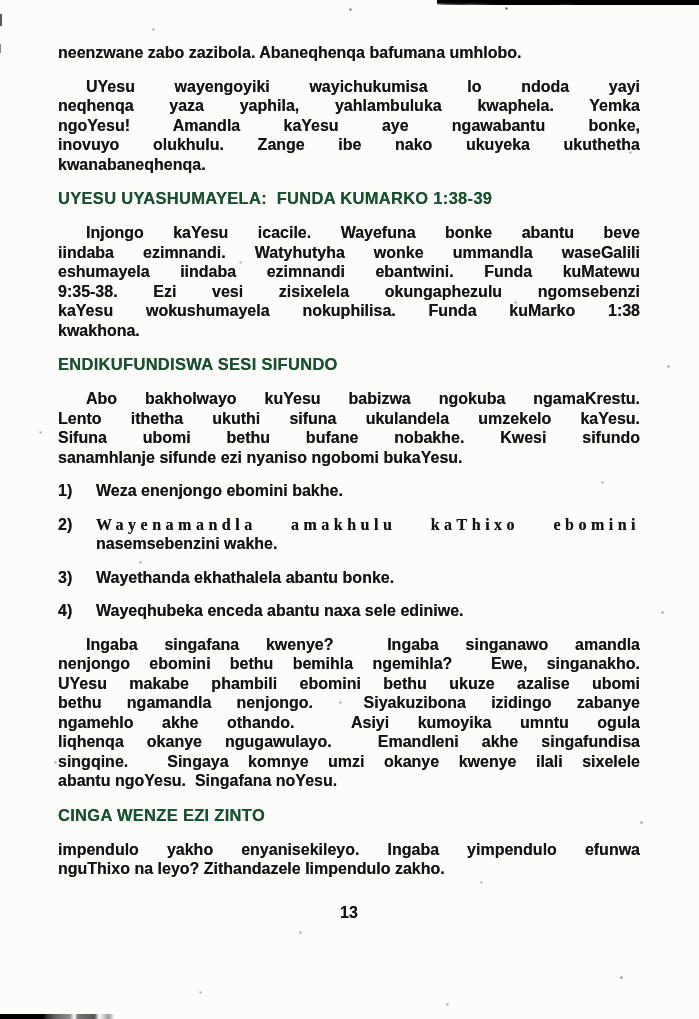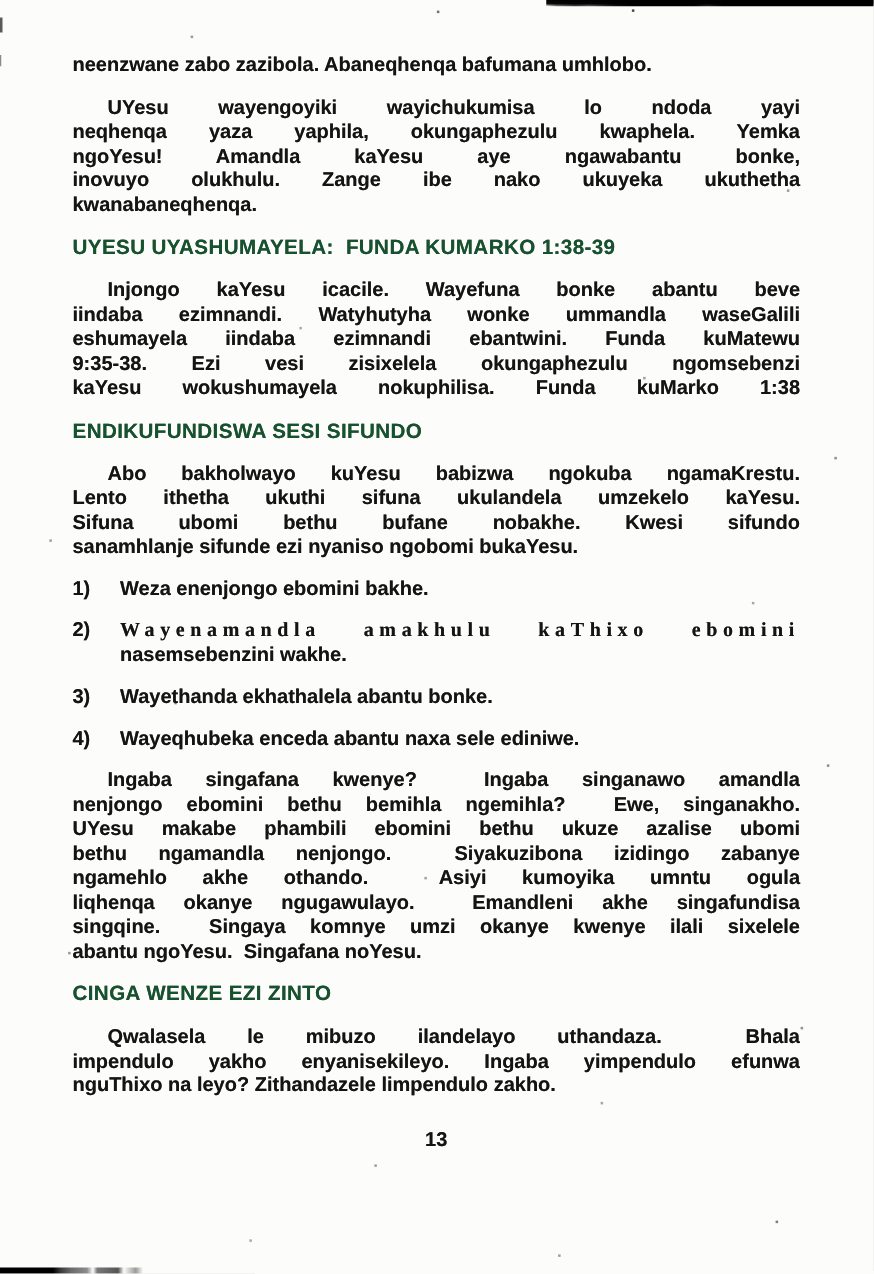--- a/index.html
+++ b/index.html
@@ -103,32 +103,33 @@
   <div class="artifact-left-mark-2"></div>
   <div class="scan-noise"></div>
 
   <div class="text-column">
 
     <div class="block-para">
         <div class="line lastline">neenzwane zabo zazibola. Abaneqhenqa bafumana umhlobo.</div>
       </div>
       <div class="block-para">
         <div class="line indent">UYesu wayengoyiki wayichukumisa lo ndoda yayi</div>
-        <div class="line">neqhenqa yaza yaphila, okungaphezulu kwaphela. Yemka</div>
+        <div class="line">neqhenqa yaza yaphila, yahlambuluka kwaphela. Yemka</div>
         <div class="line">ngoYesu! Amandla kaYesu aye ngawabantu bonke,</div>
         <div class="line">inovuyo olukhulu. Zange ibe nako ukuyeka ukuthetha</div>
         <div class="line lastline">kwanabaneqhenqa.</div>
       </div>
       <div class="block-heading">UYESU UYASHUMAYELA:  FUNDA KUMARKO 1:38-39</div>
       <div class="block-para">
         <div class="line indent">Injongo kaYesu icacile. Wayefuna bonke abantu beve</div>
         <div class="line">iindaba ezimnandi. Watyhutyha wonke ummandla waseGalili</div>
         <div class="line">eshumayela iindaba ezimnandi ebantwini. Funda kuMatewu</div>
         <div class="line">9:35-38. Ezi vesi zisixelela okungaphezulu ngomsebenzi</div>
         <div class="line">kaYesu wokushumayela nokuphilisa. Funda kuMarko 1:38</div>
+        <div class="line lastline">kwakhona.</div>
       </div>
       <div class="block-heading">ENDIKUFUNDISWA SESI SIFUNDO</div>
       <div class="block-para">
         <div class="line indent">Abo bakholwayo kuYesu babizwa ngokuba ngamaKrestu.</div>
         <div class="line">Lento ithetha ukuthi sifuna ukulandela umzekelo kaYesu.</div>
         <div class="line">Sifuna ubomi bethu bufane nobakhe. Kwesi sifundo</div>
         <div class="line lastline">sanamhlanje sifunde ezi nyaniso ngobomi bukaYesu.</div>
       </div>
       <div class="list-item">
         <div class="item-number">1)</div>
@@ -160,21 +161,20 @@
         <div class="line">nenjongo ebomini bethu bemihla ngemihla?  Ewe, singanakho.</div>
         <div class="line">UYesu makabe phambili ebomini bethu ukuze azalise ubomi</div>
         <div class="line">bethu ngamandla nenjongo.  Siyakuzibona izidingo zabanye</div>
         <div class="line">ngamehlo akhe othando.  Asiyi kumoyika umntu ogula</div>
         <div class="line">liqhenqa okanye ngugawulayo.  Emandleni akhe singafundisa</div>
         <div class="line">singqine.  Singaya komnye umzi okanye kwenye ilali sixelele</div>
         <div class="line lastline">abantu ngoYesu.  Singafana noYesu.</div>
       </div>
       <div class="block-heading">CINGA WENZE EZI ZINTO</div>
       <div class="block-para">
-        <div class="line indent">Qwalasela le mibuzo ilandelayo uthandaza.  Bhala</div>
         <div class="line">impendulo yakho enyanisekileyo. Ingaba yimpendulo efunwa</div>
         <div class="line lastline">nguThixo na leyo? Zithandazele limpendulo zakho.</div>
       </div>
       <div class="page-number">13</div>
   </div>
 
   <div class="artifact-bottom-bar"></div>
 </div>
 
 </body></html>

